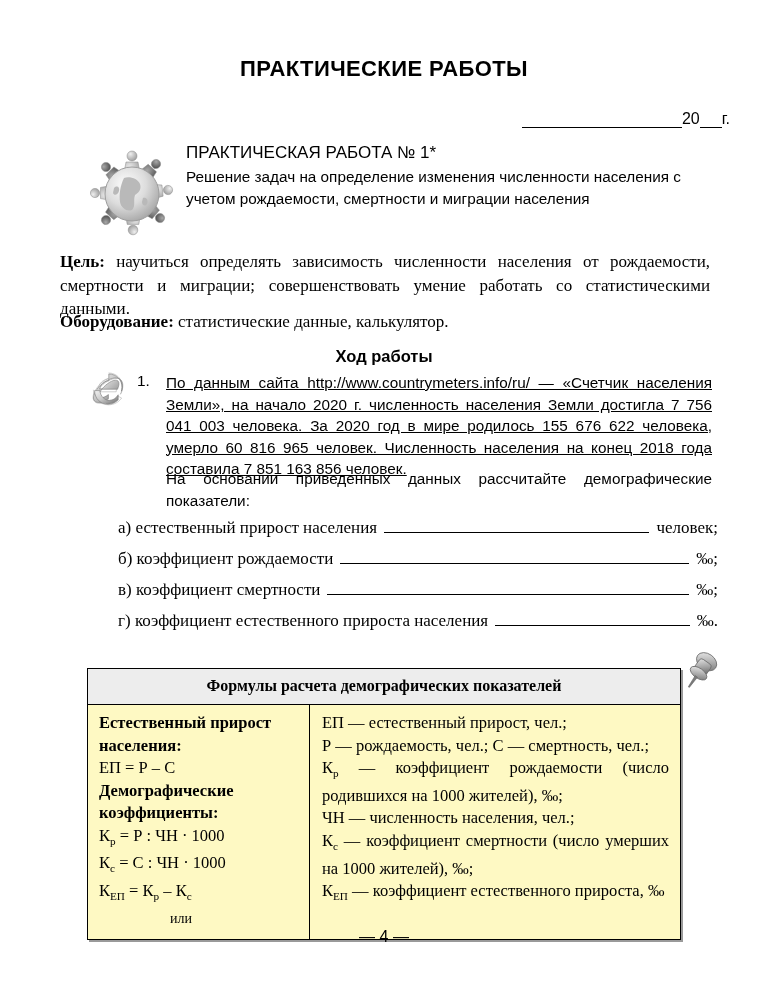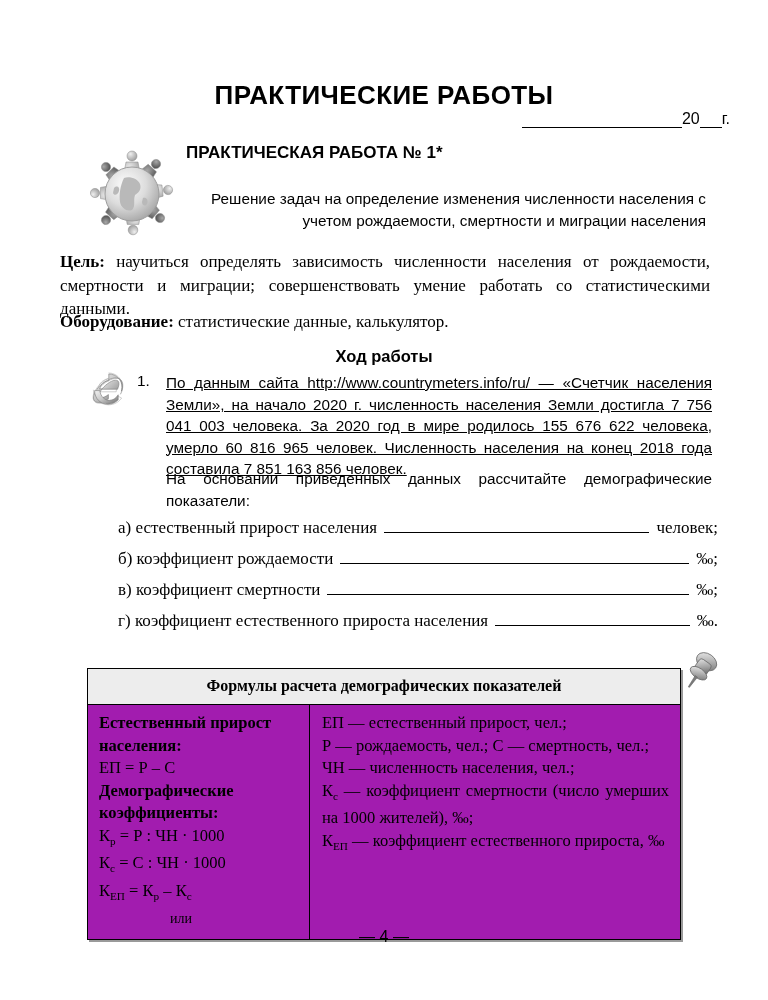--- a/index.html
+++ b/index.html
@@ -18,26 +18,26 @@
   .page {
     position: absolute;
     left: 0; top: 0;
     width: 768px;
     height: 1000px;
   }
 
   
   .main-title {
     position: absolute;
-    left: 0; top: 80px;
+    left: 0; top: 56px;
     width: 768px;
     text-align: center;
     font-family: "Liberation Sans", sans-serif;
     font-weight: bold;
-    font-size: 26px;
+    font-size: 22px;
     letter-spacing: 0.4px;
   }
 
   
   .date-line {
     position: absolute;
     right: 38px;
     top: 110px;
     font-family: "Liberation Sans", sans-serif;
     font-size: 16px;
@@ -69,32 +69,31 @@
   .globe-icon {
     position: absolute;
     left: 0; top: 5px;
     width: 92px; height: 92px;
   }
   .work-title {
     position: absolute;
     left: 100px;
     top: 0px;
     font-family: "Liberation Sans", sans-serif;
-    font-weight: bold;
+    font-weight: normal;
     font-size: 17px;
   }
   .work-subtitle {
     position: absolute;
     left: 100px;
-    top: 45px;
+    top: 23px;
     width: 520px;
     font-family: "Liberation Sans", sans-serif;
     font-size: 15.3px;
     line-height: 22px;
-    text-align: right;
   }
 
   
   .goal-block {
     position: absolute;
     left: 60px;
     top: 250px;
     width: 650px;
     font-size: 17px;
     line-height: 23.5px;
@@ -181,21 +180,21 @@
   .answer-unit { flex: 0 0 auto; }
 
   
   .formula-table {
     position: absolute;
     left: 87px;
     top: 668px;
     width: 592px;
     border: 1px solid #000;
     box-shadow: 2px 2px 0 0 #9a9a9a;
-    background: #a21caf;
+    background: #fef9c3;
   }
   .ft-header {
     background: #ededed;
     text-align: center;
     font-weight: bold;
     font-size: 16px;
     padding: 8px 0 9px 0;
     border-bottom: 1px solid #000;
   }
   .ft-body {
@@ -406,20 +405,21 @@
         <div>ЕП = Р – С</div>
         <div class="bold">Демографические коэффициенты:</div>
         <div><span>К</span><sub>р</sub><span> = Р : ЧН · 1000</span></div>
         <div><span>К</span><sub>с</sub><span> = С : ЧН · 1000</span></div>
         <div><span>К</span><sub>ЕП</sub><span> = К</span><sub>р</sub><span> – К</span><sub>с</sub></div>
         <span class="ili">или</span>
       </div>
       <div class="ft-right">
         <div>ЕП — естественный прирост, чел.;</div>
         <div>Р — рождаемость, чел.; С — смертность, чел.;</div>
+        <div><span>К</span><sub>р</sub><span> — коэффициент рождаемости (число родившихся на 1000 жителей), ‰;</span></div>
         <div>ЧН — численность населения, чел.;</div>
         <div><span>К</span><sub>с</sub><span> — коэффициент смертности (число умерших на 1000 жителей), ‰;</span></div>
         <div><span>К</span><sub>ЕП</sub><span> — коэффициент естественного прироста, ‰</span></div>
       </div>
     </div>
   </div>
 
   <span class="pushpin">
     <svg viewBox="0 0 52 52" width="52" height="52">
       <defs>

